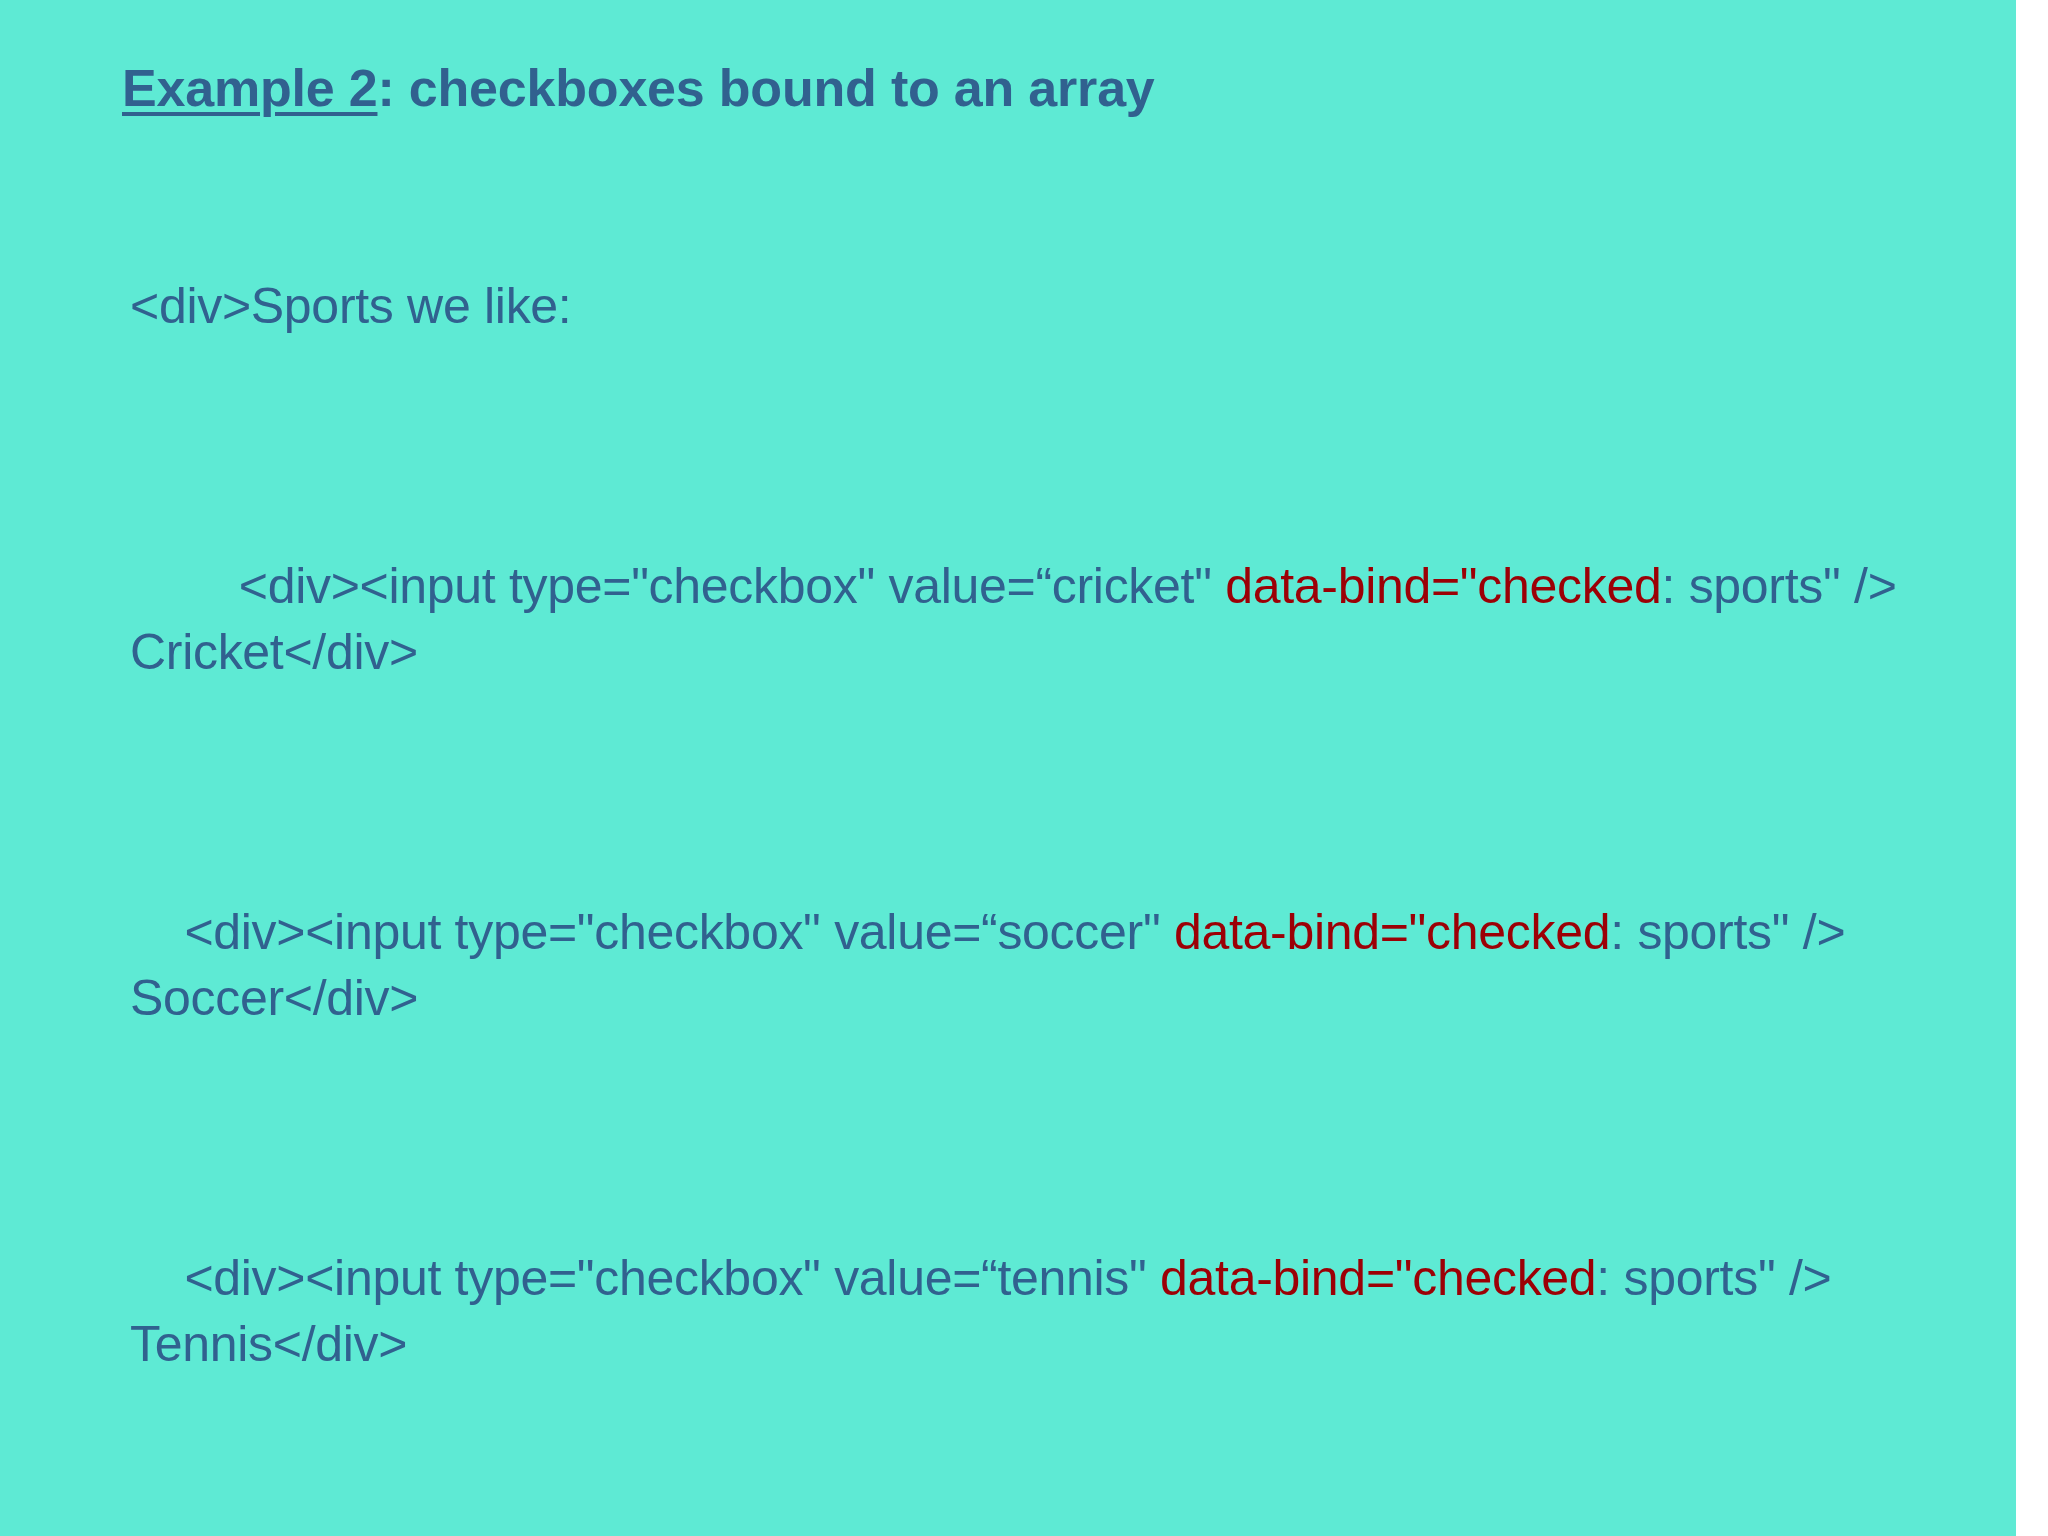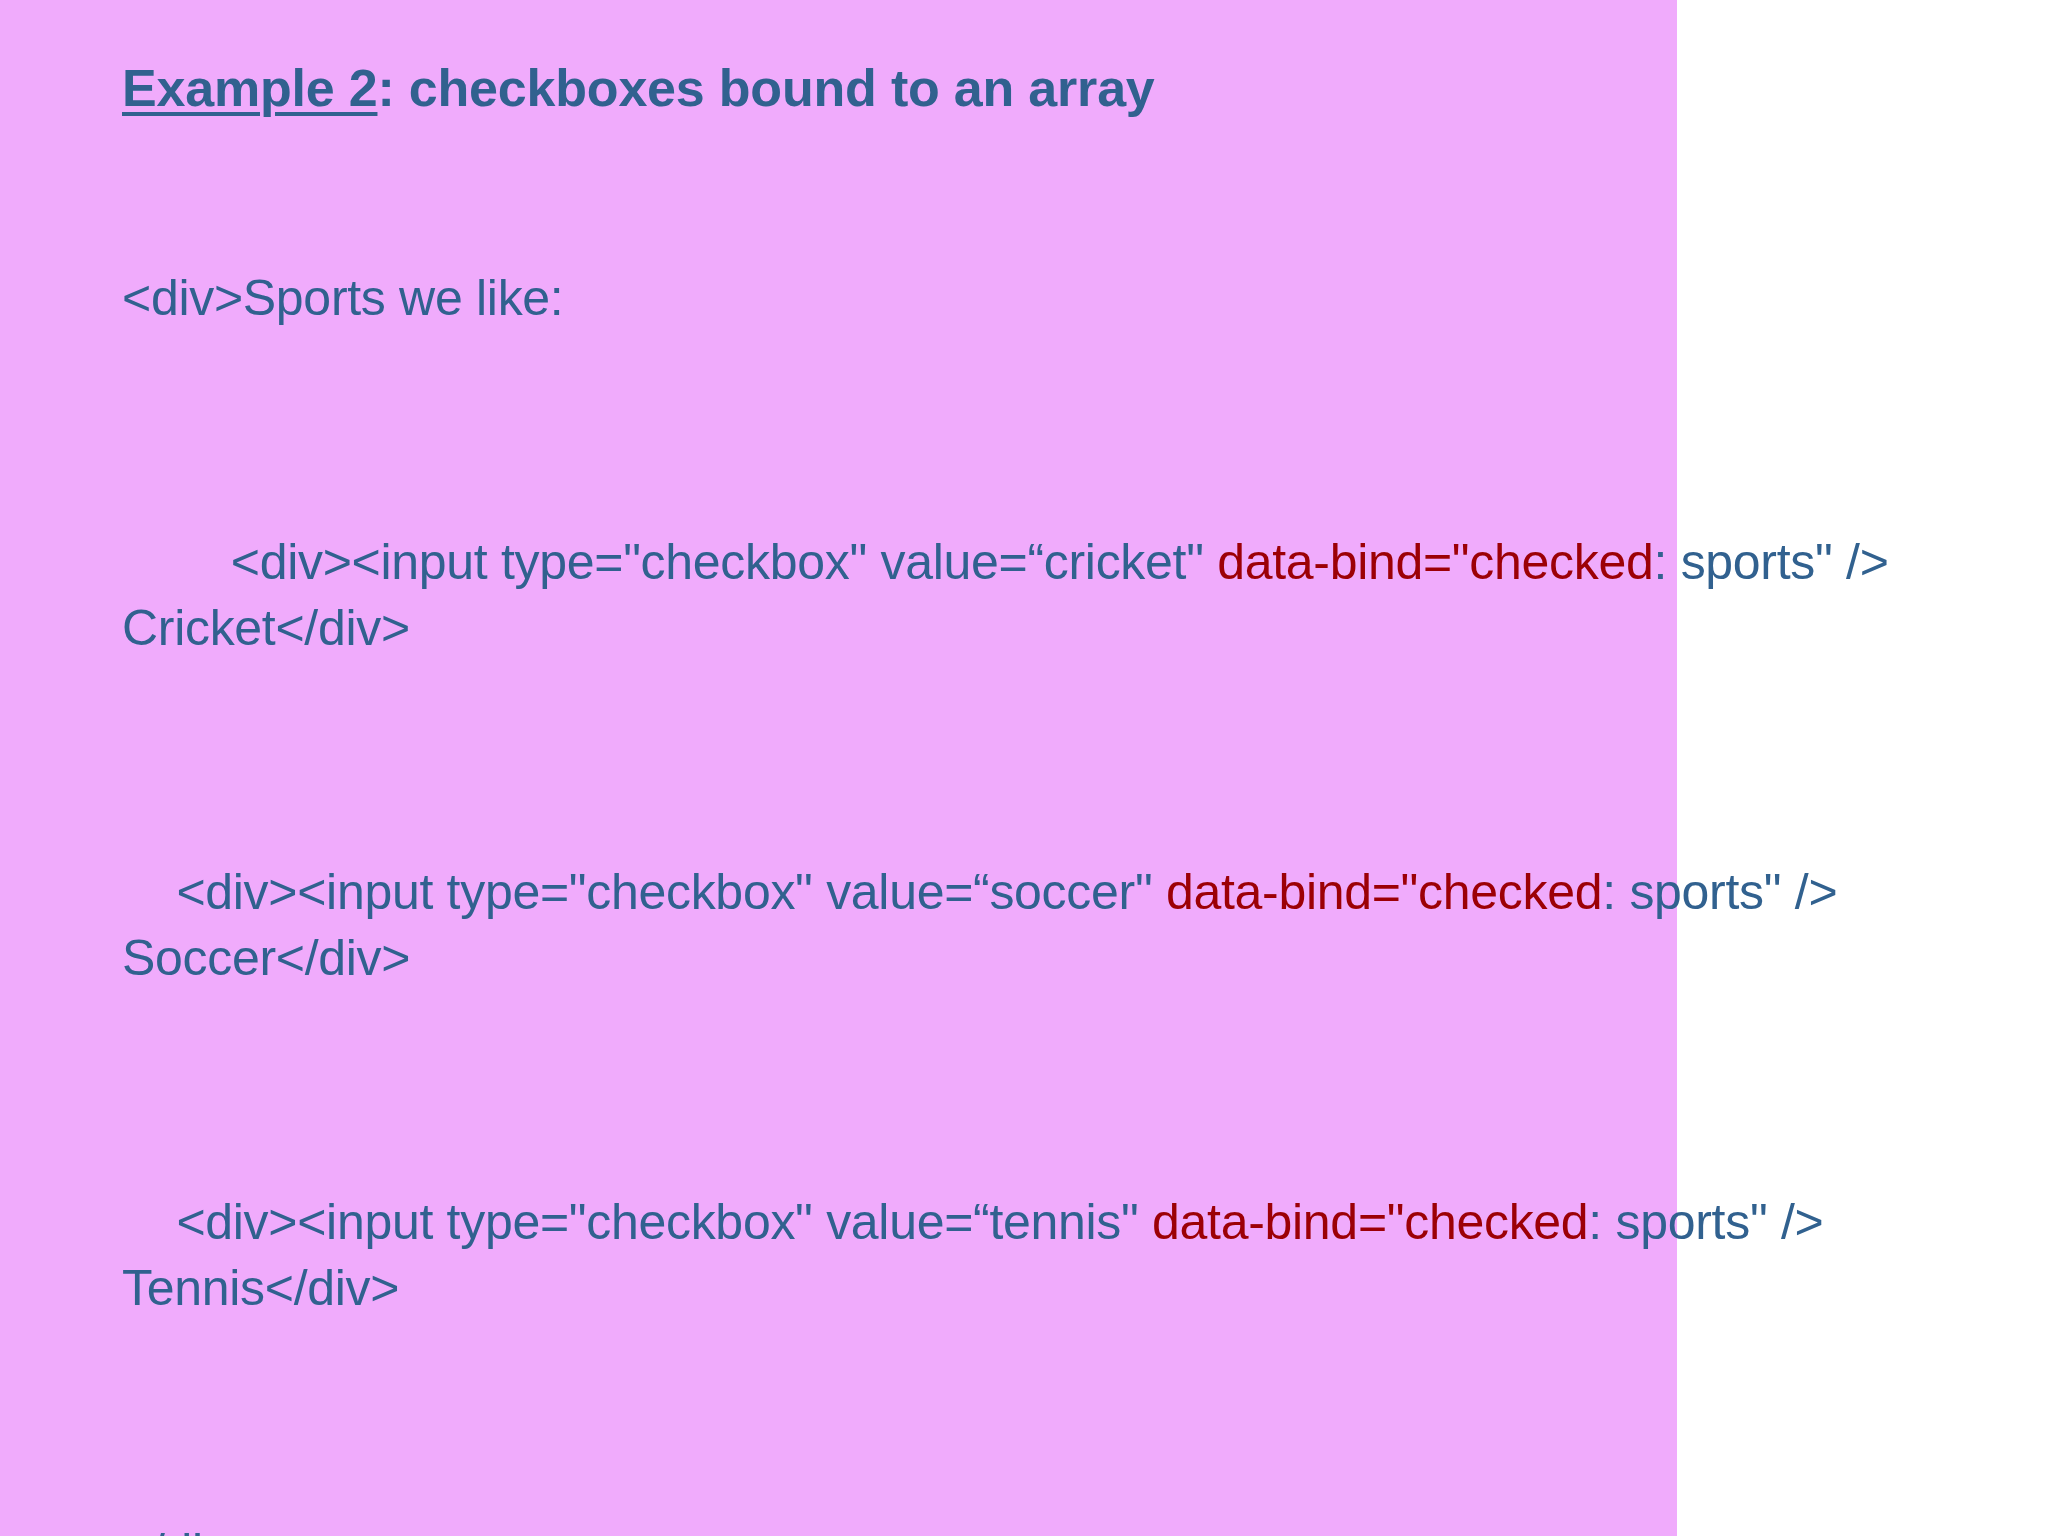--- a/index.html
+++ b/index.html
@@ -9,23 +9,23 @@
   }
   body {
     width: 2048px;
     height: 1536px;
     overflow: hidden;
     font-family: "Liberation Sans", sans-serif;
   }
 
   #slide {
     position: relative;
-    width: 1677px;
+    width: 2016px;
     height: 1536px;
-    background: #f0abfc;
+    background: #5eead4;
     box-sizing: border-box;
     padding: 12px;
   }
 
   .content {
     position: absolute;
     left: 122px;
     top: 58px;
     width: 1840px;
   }
@@ -50,21 +50,21 @@
     font-size: 50px;
     color: #31618F;
     line-height: 1.32;
     white-space: pre-wrap;
     word-break: normal;
     letter-spacing: -0.3px;
   }
 
   .code-line {
     display: block;
-    margin: 0;
+    margin: 8px;
     padding: 0;
   }
 
   .kw {
     color: #9C0006;
     font-weight: normal;
   }
 </style>
 </head>
 <body>

